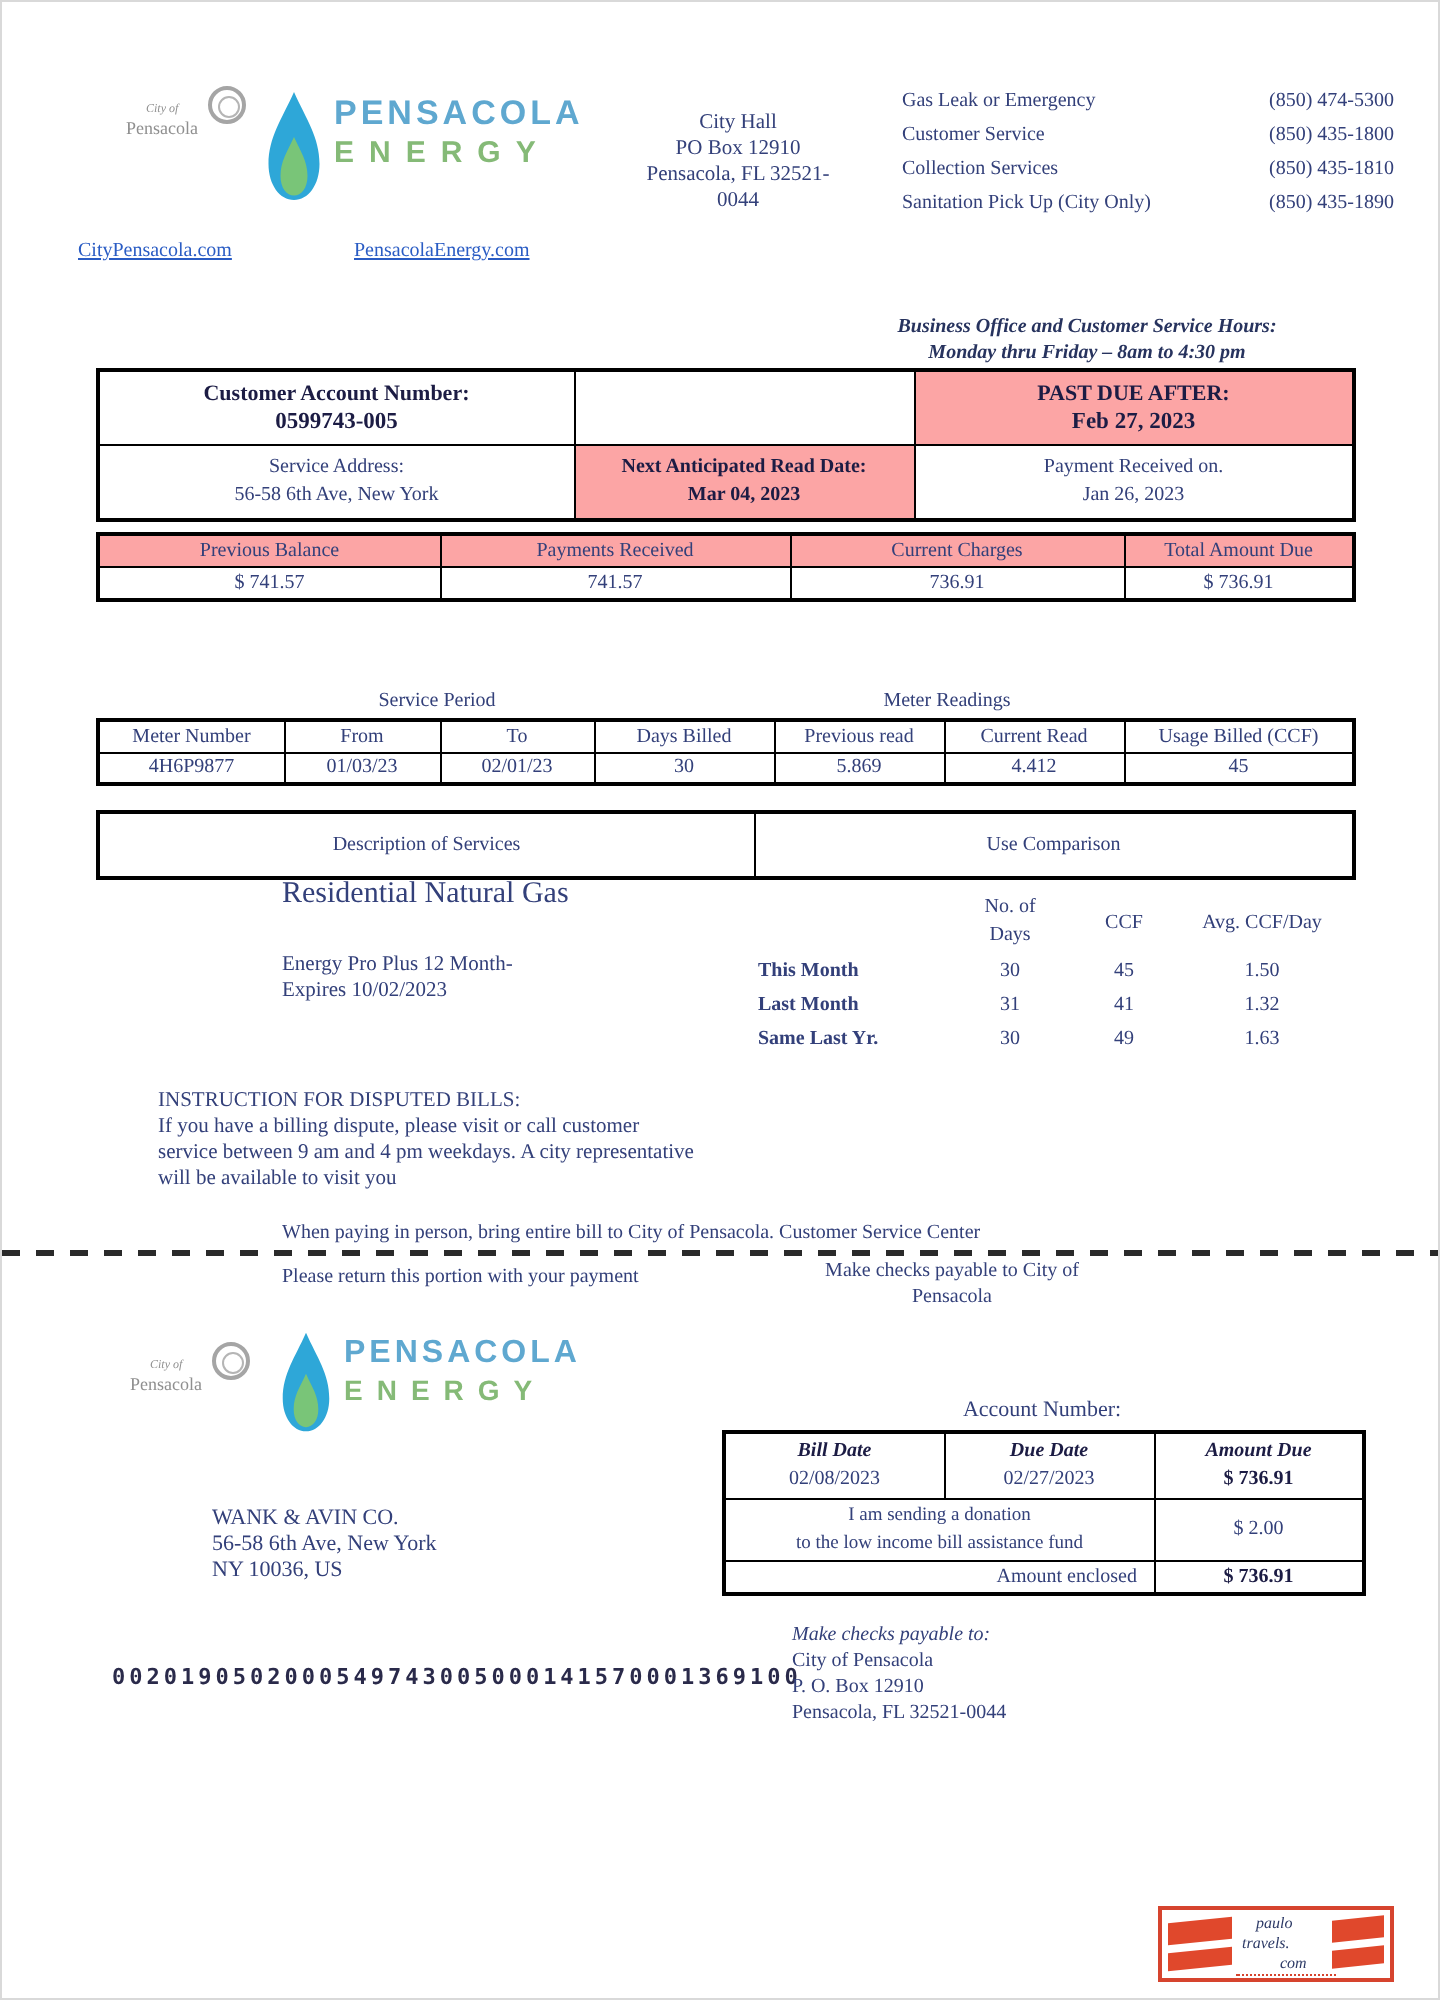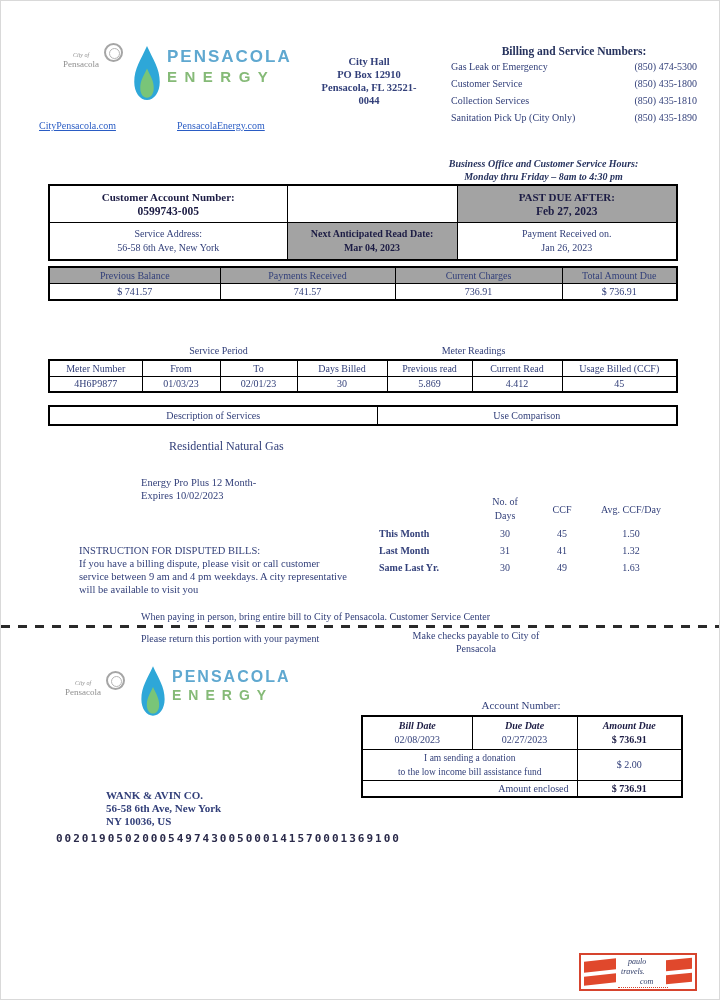--- a/index.html
+++ b/index.html
@@ -20,44 +20,44 @@
   .seal .s1 { display:block; font-size:6px; font-style:italic; padding-left:10px; }
   .seal .s2 { display:block; font-size:9px; }
   .logo { display:flex; align-items:flex-start; }
   .logo-text { font-family:"Liberation Sans", sans-serif; font-weight:bold; margin-left:5px; margin-top:3px; }
   .logo-text .l1 { display:block; font-size:17px; letter-spacing:2px; color:#5fa8d0; }
   .logo-text .l2 { display:block; font-size:15px; letter-spacing:7.5px; color:#85ba77; margin-top:1px; }
   .logo.small .logo-text .l1 { font-size:16px; }
   .logo.small .logo-text .l2 { font-size:14px; letter-spacing:7px; }
 
   
-  .city-addr { width:160px; text-align:center; font-size:10.5px; line-height:14px;font-weight:bold; }
+  .city-addr { width:160px; text-align:center; font-size:10.5px; line-height:14px; }
   .bn-title { text-align:center; font-weight:bold; font-size:11.5px; color:#27335e; margin-bottom:4px; }
   .bn-row { position:relative; font-size:10px; margin-bottom:5px; min-height:12px; }
   .bn-label { display:inline-block; width:150px; vertical-align:top; }
   .bn-phone { position:absolute; right:0; top:0; }
   .link { font-size:10px; color:#2a5cc4; text-decoration:underline; cursor:pointer; }
   .hours { width:315px; text-align:center; font-size:10px; font-weight:bold; font-style:italic;
     color:#27335e; line-height:14px; }
 
   
   table.t { border-collapse:collapse; table-layout:fixed; border:2px solid #000;
     font-family:"Liberation Serif", serif; color:#33407a; }
   table.t td { border:1px solid #000; text-align:center; vertical-align:middle;
     padding:1px 3px; font-size:10px; overflow:hidden; }
-  .gray { background:#a3a3a3; }
+  .gray { background:#fca5a5; }
   .bd { font-weight:bold; color:#1c1c44; }
   .line { display:block; line-height:13px; }
   td .line { line-height:14px; }
 
   .acct-lbl { font-size:11px; }
   .acct-val { font-size:11.5px; }
 
   
-  table.cmp { border:none; border-collapse:collapse; table-layout:fixed; font-size:10px; color:#33407a;margin-top:48px; }
+  table.cmp { border:none; border-collapse:collapse; table-layout:fixed; font-size:10px; color:#33407a; }
   table.cmp td { border:none; text-align:center; padding:2px 0; line-height:13px; }
   table.cmp td.lbl { text-align:left;font-weight:bold; }
 
   
   .smalltext { font-size:10.5px; line-height:15px; }
   .dashline { height:3px; width:720px;
     background:repeating-linear-gradient(90deg, #2a2a2a 0 9px, transparent 9px 17px); }
   .center { text-align:center; }
   .micr { font-family:"DejaVu Sans Mono", monospace; font-weight:bold; font-size:11px;
     letter-spacing:2px; color:#2a2a4a; }
@@ -98,21 +98,20 @@
   </div>
 
   <div class="abs city-addr" style="left:288px; top:54px;">
     <span class="line">City Hall</span>
     <span class="line">PO Box 12910</span>
     <span class="line">Pensacola, FL 32521-</span>
     <span class="line">0044</span>
   </div>
 
   <div class="abs" style="left:450px; top:44px; width:246px;">
-    <div class="bn-title">Billing and Service Numbers:</div>
     <div class="bn-row">
       <span class="bn-label">Gas Leak or Emergency</span>
       <span class="bn-phone">(850) 474-5300</span>
     </div>
     <div class="bn-row">
       <span class="bn-label">Customer Service</span>
       <span class="bn-phone">(850) 435-1800</span>
     </div>
     <div class="bn-row">
       <span class="bn-label">Collection Services</span>
@@ -224,28 +223,28 @@
     </tr>
   </tbody>
     </table>
 
   <table class="t abs" style="left:47px; top:404px; width:628px;">
     <colgroup>
         <col style="width:328px">
         <col style="width:300px">
       </colgroup>
     <tbody>
-        <tr style="height:19px;">
+        <tr style="height:33px;">
       <td>Description of Services</td>
       <td>Use Comparison</td>
     </tr>
   </tbody>
     </table>
 
-  <div class="abs" style="left:140px; top:438px; font-size:12px;margin-left:28px;">Residential Natural Gas</div>
+  <div class="abs" style="left:140px; top:438px; font-size:15px;">Residential Natural Gas</div>
   <div class="abs" style="left:140px; top:475px; font-size:10.5px; line-height:14px;">
     <span class="line">Energy Pro Plus 12 Month-</span>
     <span class="line">Expires 10/02/2023</span>
   </div>
 
   <table class="cmp abs" style="left:378px; top:444px; width:295px;">
     <colgroup>
         <col style="width:95px">
         <col style="width:62px">
         <col style="width:52px">
@@ -344,28 +343,34 @@
       </td>
       <td>$ 2.00</td>
     </tr>
     <tr style="height:17px;">
       <td colspan="2" style="text-align:right; padding-right:8px;">Amount enclosed</td>
       <td class="bd">$ 736.91</td>
     </tr>
   </tbody>
     </table>
 
-  <div class="abs" style="left:105px; top:788px; font-size:11px; line-height:15px;font-weight:bold;">
+  <div class="abs" style="left:105px; top:752px; font-size:11px; line-height:15px;">
     <span class="line">WANK &amp; AVIN CO.</span>
     <span class="line">56-58 6th Ave, New York</span>
     <span class="line">NY 10036, US</span>
   </div>
 
   <div class="abs micr" style="left:55px; top:831px;">0020190502000549743005000141570001369100</div>
 
+  <div class="abs" style="left:395px; top:810px; font-size:10px; line-height:14px;">
+    <span class="line" style="font-style:italic;">Make checks payable to:</span>
+    <span class="line">City of Pensacola</span>
+    <span class="line">P. O. Box 12910</span>
+    <span class="line">Pensacola, FL 32521-0044</span>
+  </div>
 
   <div class="abs wm" style="left:578px; top:952px;">
     <span class="shape sl1"></span>
     <span class="shape sl2"></span>
     <span class="shape sr1"></span>
     <span class="shape sr2"></span>
     <span class="wtxt">
       <span class="w1">paulo</span>
       <span class="w2">travels.</span>
       <span class="w3">com</span>

